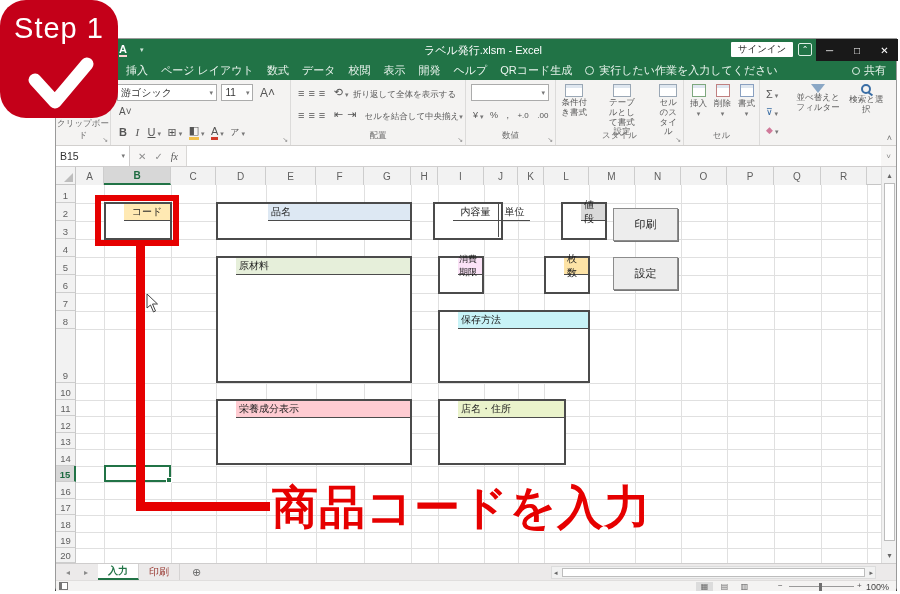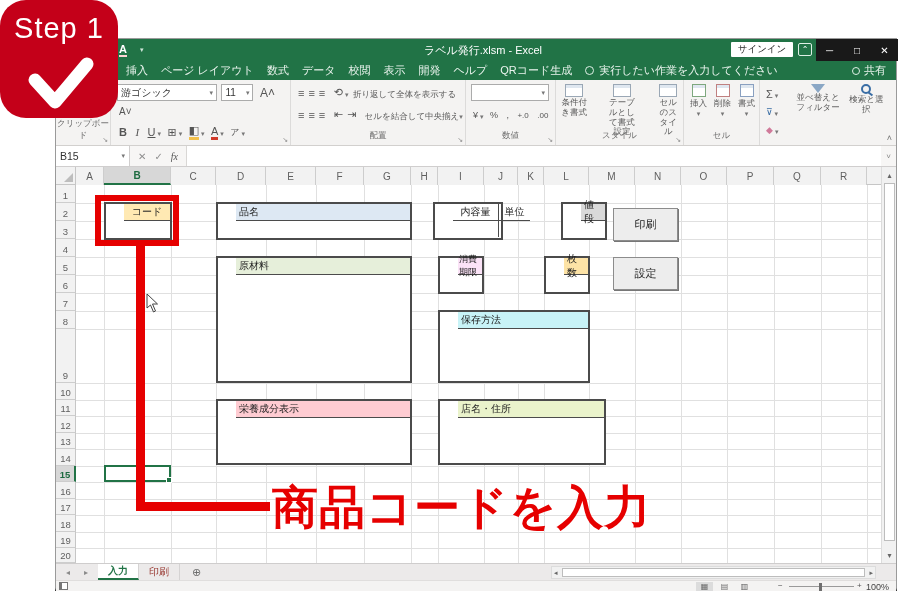--- a/index.html
+++ b/index.html
@@ -341,21 +341,21 @@
           <div class="rowh" style="top: 381px; height: 15px;">20</div>
         </div>
       <div class="corner"></div>
 
       <div class="fbox" style="left:48px;top:35px;width:68px;height:38px;">
         <div class="fhead center" style="background: rgb(255, 233, 179);">コード</div>
         <div class="fbody" style="height:16px;"></div>
       </div>
 
       <div class="fbox" style="left:160px;top:35px;width:196px;height:38px;">
-        <div class="fhead" style="background: rgb(221, 232, 243);">品名</div>
+        <div class="fhead" style="background: rgb(221, 232, 243); margin-left: 32px;">品名</div>
         <div class="fbody" style="height:16px;"></div>
       </div>
 
       <div class="fbox" style="left:377px;top:35px;width:70px;height:38px;display:grid;grid-template-columns:46px 31px;grid-template-rows:17px 16px;">
         <div style="border-right:1px solid #4b4b4b;border-bottom:1px solid #4b4b4b;display:flex;align-items:center;justify-content:center;">内容量</div>
         <div style="border-bottom:1px solid #4b4b4b;display:flex;align-items:center;justify-content:center;">単位</div>
         <div style="border-right:1px solid #4b4b4b;"></div>
         <div></div>
       </div>
 
@@ -386,21 +386,21 @@
       <div class="fbox" style="left:382px;top:143px;width:152px;height:73px;">
         <div class="fhead" style="background: rgb(200, 243, 247);">保存方法</div>
         <div class="fbody" style="height:51px;"></div>
       </div>
 
       <div class="fbox" style="left:160px;top:232px;width:196px;height:66px;">
         <div class="fhead" style="background: rgb(255, 204, 210);">栄養成分表示</div>
         <div class="fbody" style="height:44px;"></div>
       </div>
 
-      <div class="fbox" style="left:382px;top:232px;width:168px;height:66px;text-align:center;">
+      <div class="fbox" style="left:382px;top:232px;width:128px;height:66px;text-align:center;">
         <div class="fhead" style="background: rgb(234, 243, 203);">店名・住所</div>
         <div class="fbody" style="height:44px;"></div>
       </div>
 
       <div class="activecell" style="left:48px;top:298px;width:67px;height:17px;"></div>
 
       <svg class="cursor" style="left:90px;top:126px;" width="14" height="20">
         <polygon points="1,1 1,15 4.5,12 7.5,19 9.5,18 6.5,11 11.5,11" fill="#ffffff" stroke="#444" stroke-width="1"></polygon>
       </svg>
 

